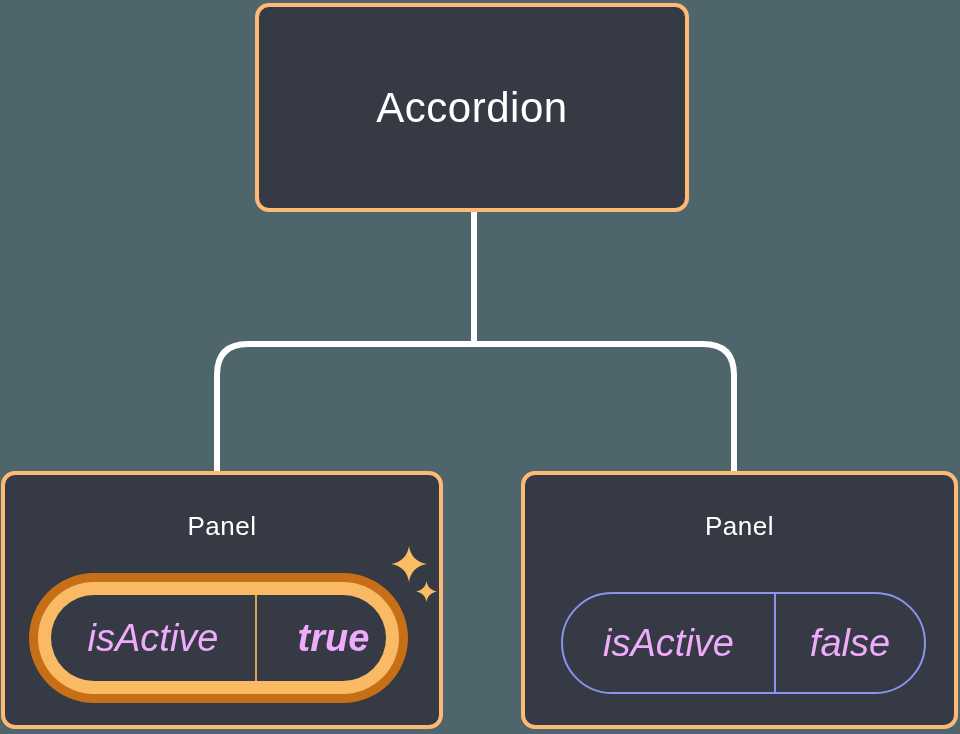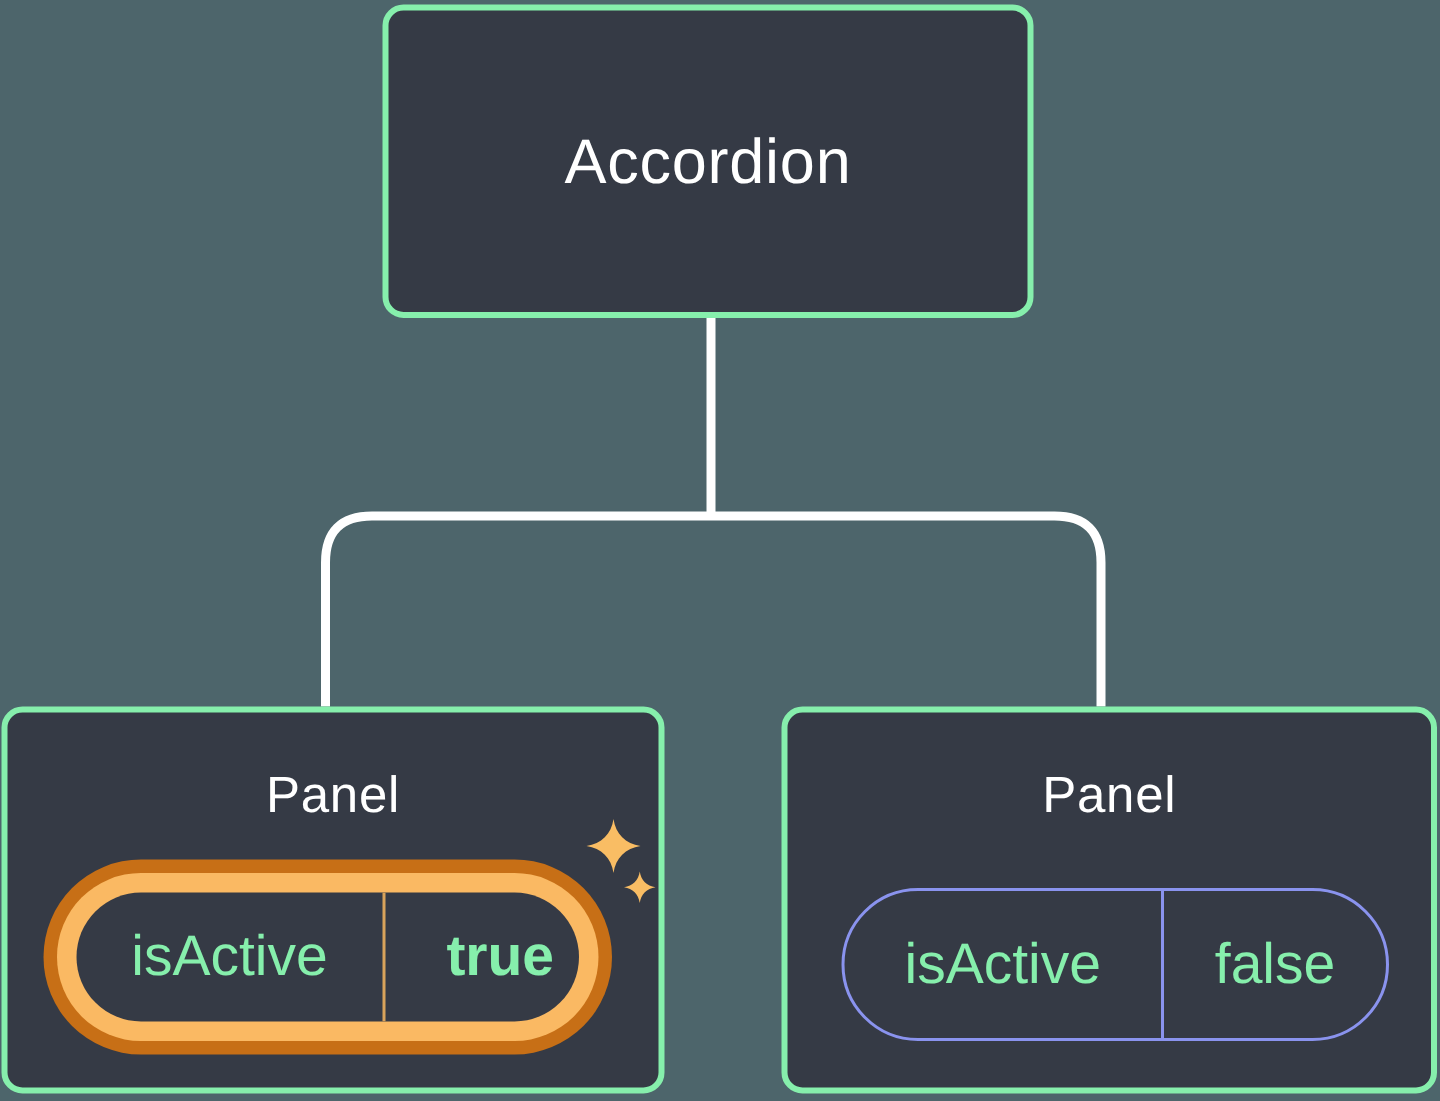--- a/index.html
+++ b/index.html
@@ -7,21 +7,21 @@
     position: relative;
     width: 960px;
     height: 734px;
     background: #4d656b;
     overflow: hidden;
     font-family: "Liberation Sans", sans-serif;
   }
   .node {
     position: absolute;
     background: #353a45;
-    border: 4px solid #86efac;
+    border: 4px solid #fdba74;
     border-radius: 14px;
     box-sizing: border-box;
   }
   .root-node {
     left: 255px; top: 3px;
     width: 434px; height: 209px;
     display: flex; align-items: center; justify-content: center;
   }
   .root-title {
     color: #ffffff;
@@ -36,21 +36,21 @@
     pointer-events: none;
   }
   .panel-left  { left: 1px;   top: 471px; width: 442px; height: 258px; }
   .panel-right { left: 521px; top: 471px; width: 437px; height: 258px; }
   .panel-title {
     position: absolute;
     left: 0; top: 36px;
     width: 100%;
     text-align: center;
     color: #ffffff;
-    font-size: 34px;
+    font-size: 26px;
     font-weight: 500;
     letter-spacing: 0.5px;
   }
   
   .pill-ring-outer {
     position: absolute;
     left: 24px; top: 98px;
     width: 379px; height: 130px;
     background: #c76f16;
     border-radius: 999px;
@@ -81,22 +81,23 @@
     border-radius: 999px;
     box-sizing: border-box;
     display: flex;
     align-items: stretch;
     overflow: hidden;
   }
   .pill-cell {
     display: flex;
     align-items: center;
     justify-content: center;
-    color: #86efac;
+    color: #f0abfc;
     font-size: 38px;
+    font-style: italic;
   }
   .cell-key-active   { width: 204px; }
   .cell-value-active { flex: 1; font-weight: bold; margin-left: 24px; }
   .cell-key-plain    { width: 211px; }
   .cell-value-plain  { flex: 1; }
   .divider-amber  { width: 2px; background: #d9a35b; }
   .divider-purple { width: 2px; background: #8a93ee; }
   .sparkles {
     position: absolute;
     left: 383px; top: 71px;

